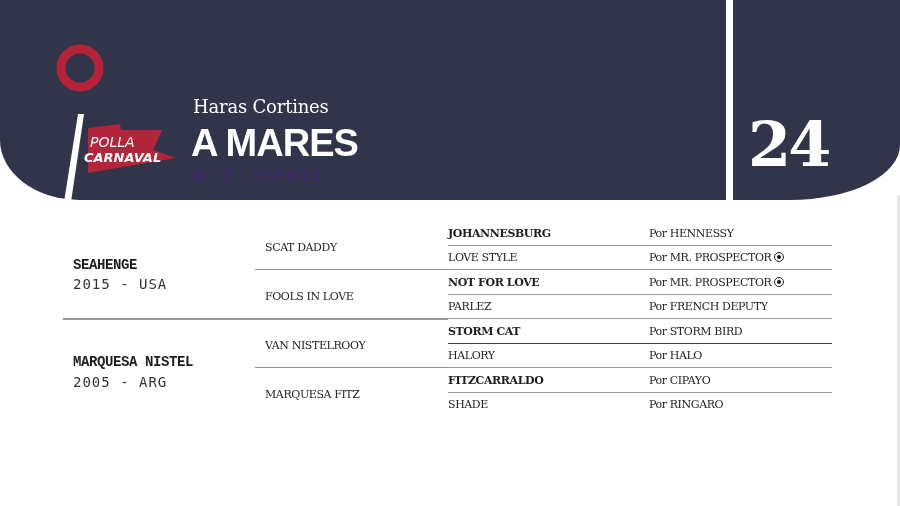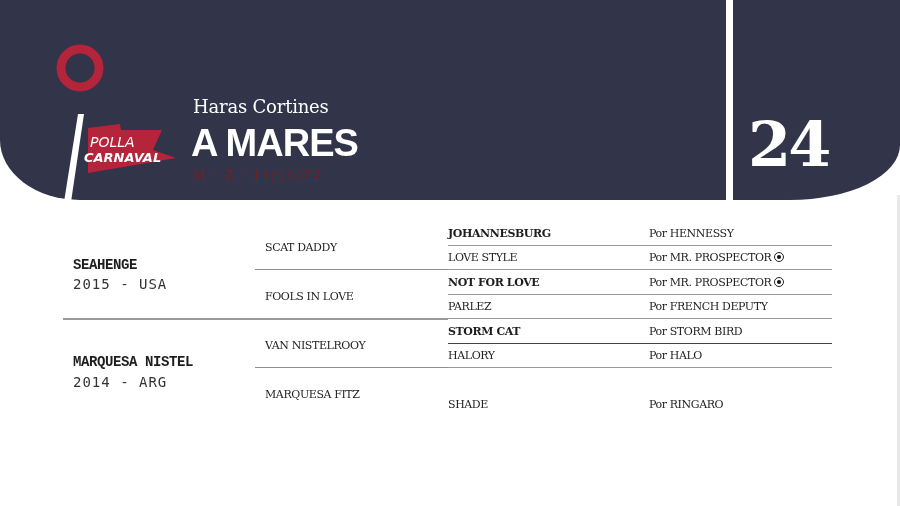--- a/index.html
+++ b/index.html
@@ -28,21 +28,21 @@
       font-family: "DejaVu Serif", serif; font-size: 18px; color: #ffffff;
       letter-spacing: -0.2px;
     }
     .horse-name {
       position: absolute; left: 191px; top: 122px;
       font-family: Liberation Sans, sans-serif; font-weight: bold; font-size: 38px; color: #ffffff;
       letter-spacing: -1px;
     }
     .meta {
       position: absolute; left: 193px; top: 169px;
-      font-family: "DejaVu Serif", serif; font-size: 12px; color: #7f1d1d;
+      font-family: "DejaVu Serif", serif; font-size: 12px; color: #4c1d95;
       letter-spacing: 2px;
     }
     .number {
       position: absolute; left: 748px; top: 108px; width: 90px;
       font-family: "DejaVu Serif", serif; font-weight: bold; font-size: 62px; color: #ffffff;
       letter-spacing: -3px;
     }
 
     .pedigree { position: absolute; left: 0; top: 0; width: 900px; height: 506px; }
 
@@ -111,21 +111,21 @@
 <div class="stud">Haras Cortines</div>
 <div class="horse-name">A MARES</div>
 <div class="meta">M · Z · 11/10/22</div>
 <div class="number">24</div>
 
 <div class="pedigree">
 
   <div class="parent-name" style="top:257px">SEAHENGE</div>
   <div class="parent-meta" style="top:276px">2015 - USA</div>
   <div class="parent-name" style="top:354px">MARQUESA NISTEL</div>
-  <div class="parent-meta" style="top:374px">2014 - ARG</div>
+  <div class="parent-meta" style="top:374px">2005 - ARG</div>
 
   <div class="gp-name bold" style="top:241px">SCAT DADDY</div>
   <div class="gp-name" style="top:290px">FOOLS IN LOVE</div>
   <div class="gp-name bold" style="top:339px">VAN NISTELROOY</div>
   <div class="gp-name" style="top:388px">MARQUESA FITZ</div>
 
   <div class="hline" style="left:255px; top:269px; width:193px;"></div>
   <div class="hline" style="left:63px; top:318px; width:385px; background:#999; height:1.5px;"></div>
   <div class="hline" style="left:255px; top:367px; width:193px;"></div>
 
@@ -146,17 +146,21 @@
     <span class="ggp-sire">Por FRENCH DEPUTY</span>
   </div>
   <div class="ggp-row" style="top:344px">
     <span class="ggp-name">HALORY</span>
     <span class="ggp-sire">Por HALO</span>
   </div>
   <div class="ggp-row dark" style="top:320px">
     <span class="ggp-name bold">STORM CAT</span>
     <span class="ggp-sire">Por STORM BIRD</span>
   </div>
+  <div class="ggp-row" style="top:369px">
+    <span class="ggp-name bold">FITZCARRALDO</span>
+    <span class="ggp-sire">Por CIPAYO</span>
+  </div>
   <div class="ggp-row nolast" style="top:393px">
     <span class="ggp-name">SHADE</span>
     <span class="ggp-sire">Por RINGARO</span>
   </div>
 </div>
 
 </body></html>

